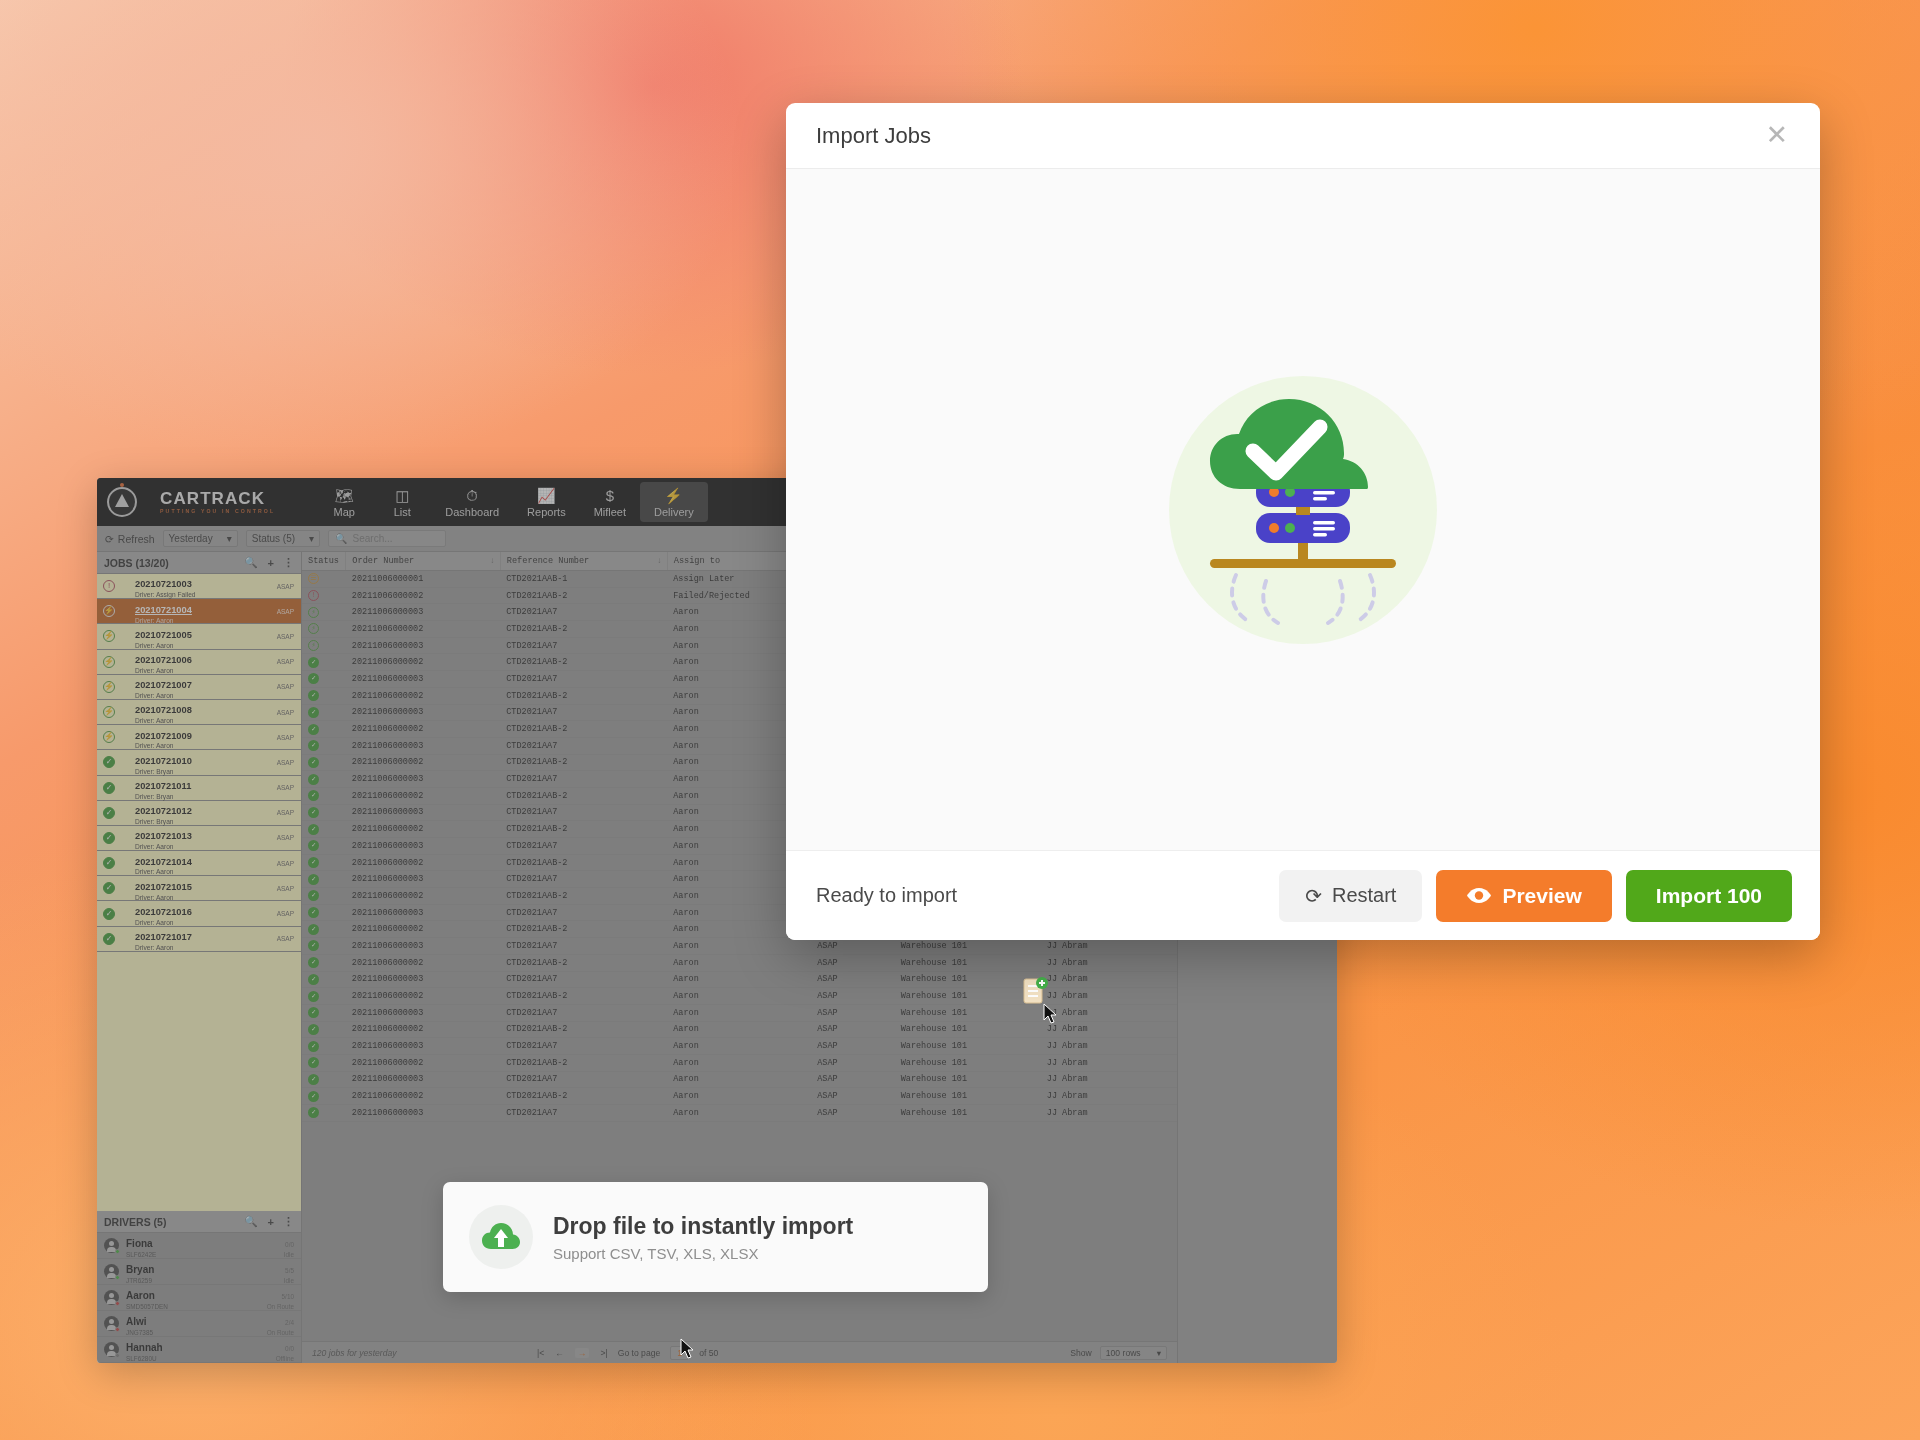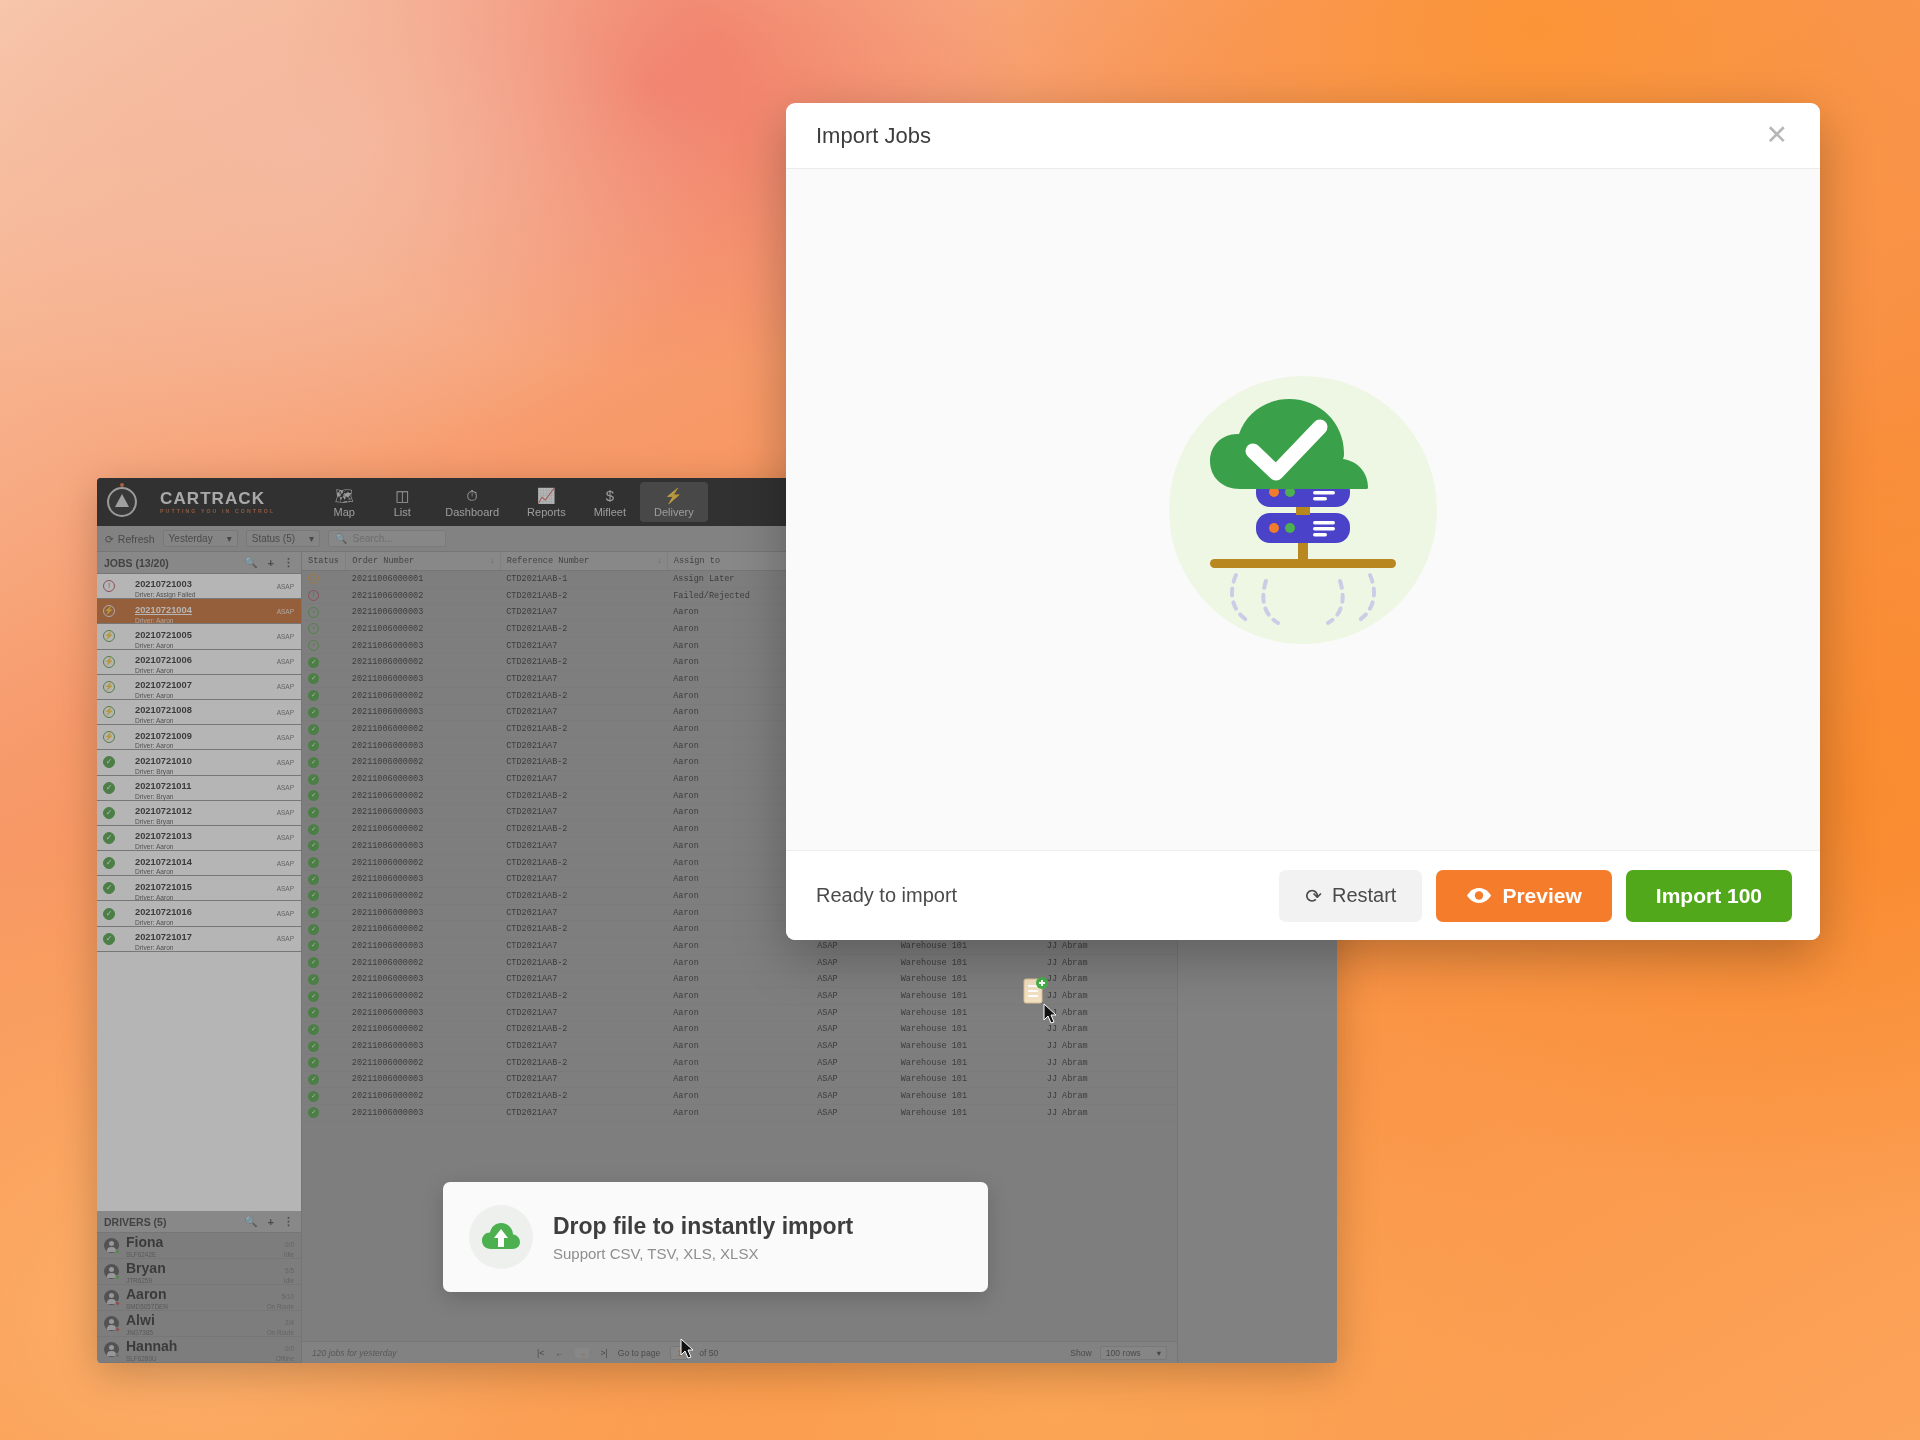--- a/index.html
+++ b/index.html
@@ -106,21 +106,21 @@
   }
   .tb-search {
     display: flex; align-items: center; gap: 5px;
     background: #ababab; border: 1px solid #949494; border-radius: 2px;
     padding: 2px 6px; width: 118px; font-size: 10px; color: #7e7e7e;
   }
 
   .body-row { display: flex; height: calc(885px - 48px - 26px); }
 
   
-  .sidebar { width: 205px; background: #ffffff; border-right: 1px solid #8a8a8a;
+  .sidebar { width: 205px; background: #fef9c3; border-right: 1px solid #8a8a8a;
              display: flex; flex-direction: column; }
   .panel-head {
     height: 22px; background: #adadad;
     display: flex; align-items: center; padding: 0 7px;
     font-size: 10.5px; color: #2f2f2f; font-weight: bold;
     border-bottom: 1px solid #8d8d8d;
   }
   .panel-head .spacer { flex: 1; }
   .panel-head .ph-icn { margin-left: 9px; font-size: 11px; color: #3d3d3d; cursor: pointer; }
 
@@ -170,21 +170,21 @@
   }
   .dot {
     position: absolute; right: -1px; bottom: -1px;
     width: 5px; height: 5px; border-radius: 50%;
     border: 1px solid #9a9a9a; z-index: 2;
   }
   .dot.green { background: #46b13c; }
   .dot.red { background: #c43d3d; }
   .dot.gray { background: #7b7b7b; }
   .drv-txt { flex: 1; line-height: 1.15; }
-  .drv-name { font-size: 14px; font-weight: bold; color: #1f1f1f; }
+  .drv-name { font-size: 10px; font-weight: bold; color: #1f1f1f; }
   .drv-plate { font-size: 6.4px; color: #565656; }
   .drv-right { text-align: right; line-height: 1.15; }
   .drv-cnt { font-size: 6.4px; color: #6b6b6b; }
   .drv-stat { font-size: 6.4px; color: #6b6b6b; }
 
   
   .table-area { flex: 1; display: flex; flex-direction: column; background: #9c9c9c; min-width: 0; }
   table.jobs-table { width: 100%; border-collapse: collapse; table-layout: fixed; }
   table.jobs-table th {
     background: #adadad; font-size: 8.6px; color: #2e2e2e; font-weight: normal;

